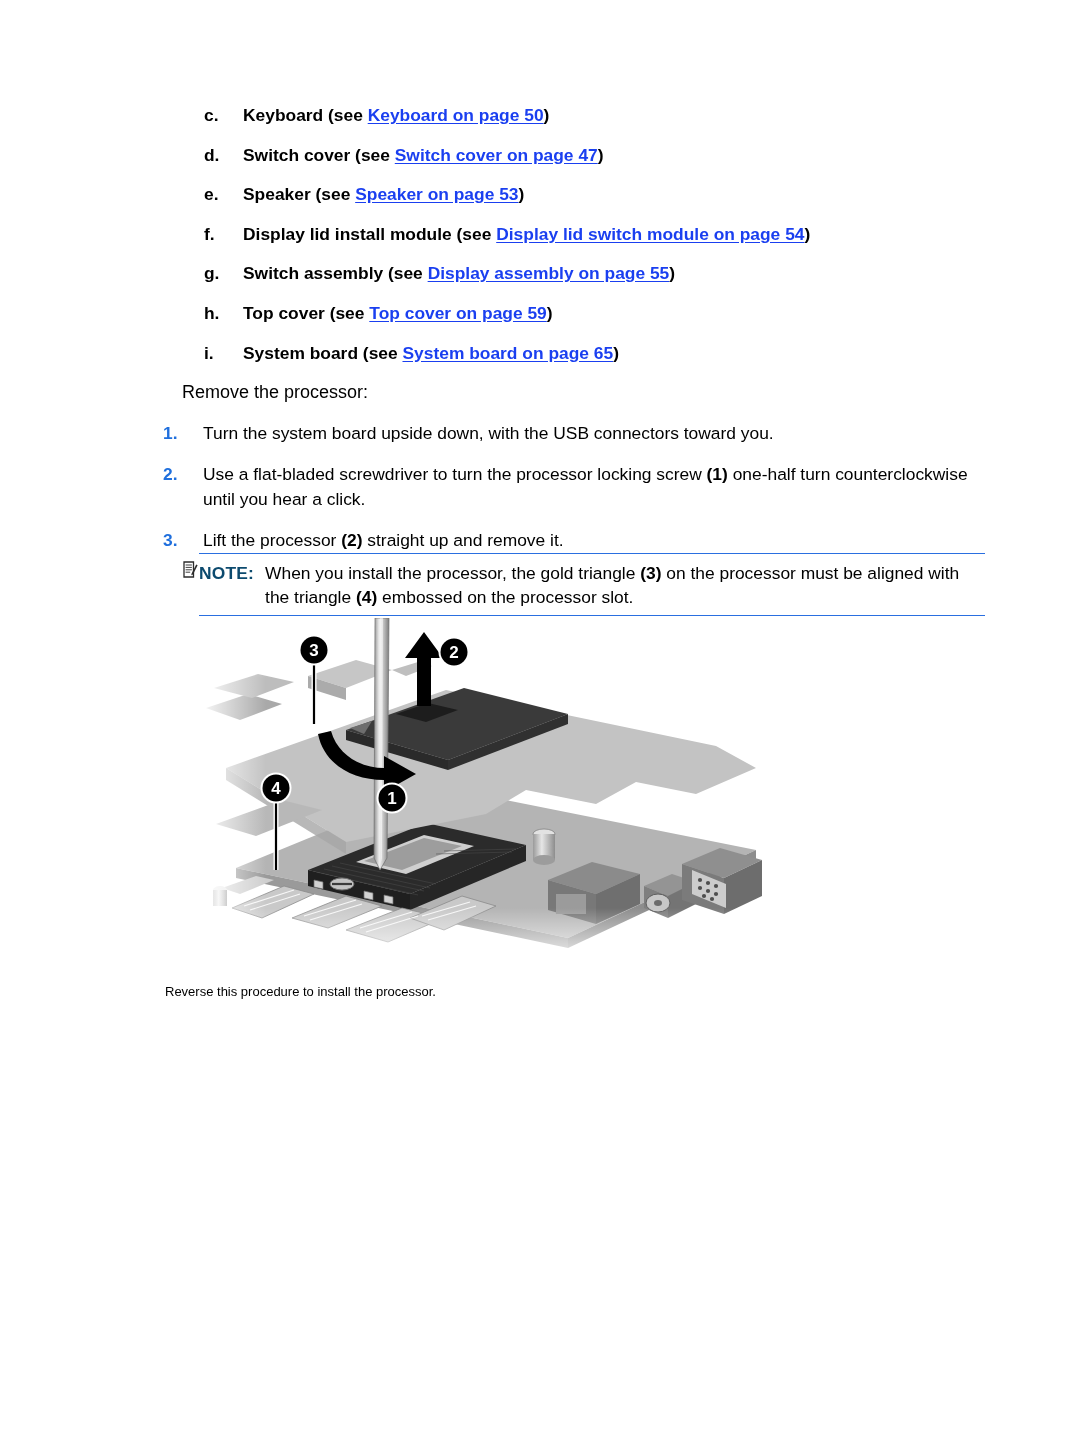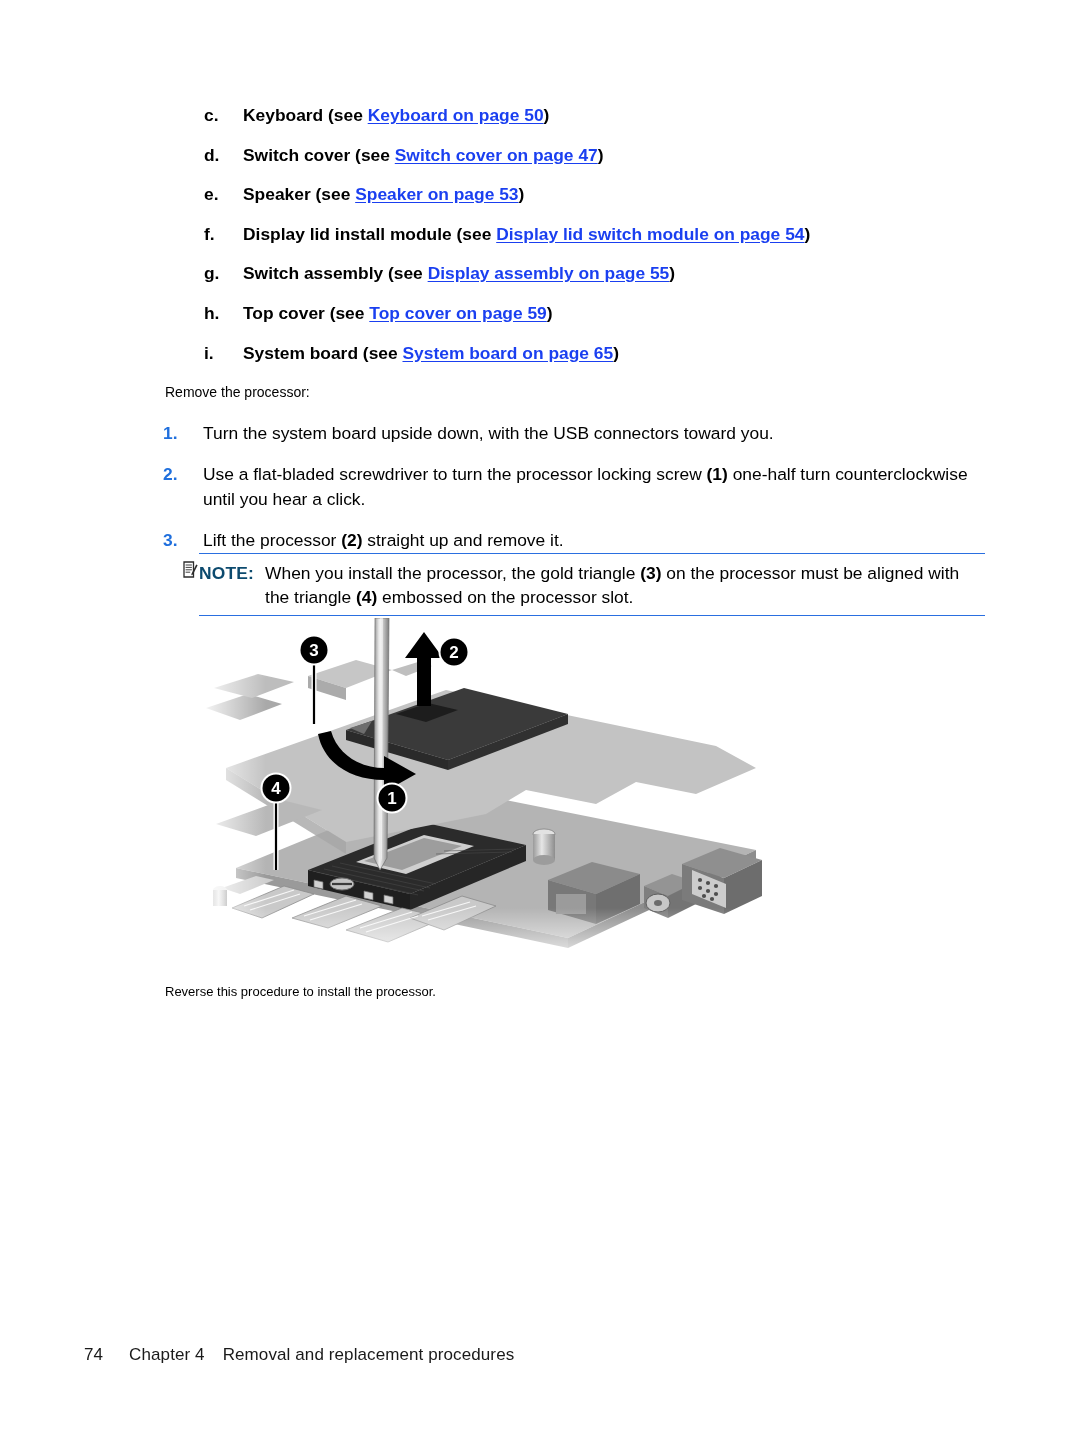--- a/index.html
+++ b/index.html
@@ -48,23 +48,23 @@
   }
 
   a.xref, .xref {
     color: #1a3ff0;
     text-decoration: underline;
     text-underline-offset: 2px;
   }
 
   .lead-in {
     position: absolute;
-    left: 165px;
+    left: 182px;
     top: 381px;
-    font-size: 14px;
+    font-size: 18px;
     line-height: 23px;
   }
 
   .num-list {
     position: absolute;
     left: 163px;
     top: 421px;
     width: 830px;
   }
   .num-item {
@@ -413,19 +413,14 @@
       </g>
 
       <rect x="0" y="0" width="70" height="352" fill="url(#fadeL)"></rect>
       <rect x="0" y="290" width="580" height="62" fill="url(#fadeB)"></rect>
       <rect x="0" y="0" width="100" height="60" fill="url(#fadeT)"></rect>
     </svg>
   </div>
 
   <div class="trailer">Reverse this procedure to install the processor.</div>
 
-  <div class="footer">
-    <span class="footer-page">74</span>
-    <span class="footer-chapter">Chapter 4</span>
-    <span class="footer-title">Removal and replacement procedures</span>
-  </div>
 
 </div>
 
 </body></html>

